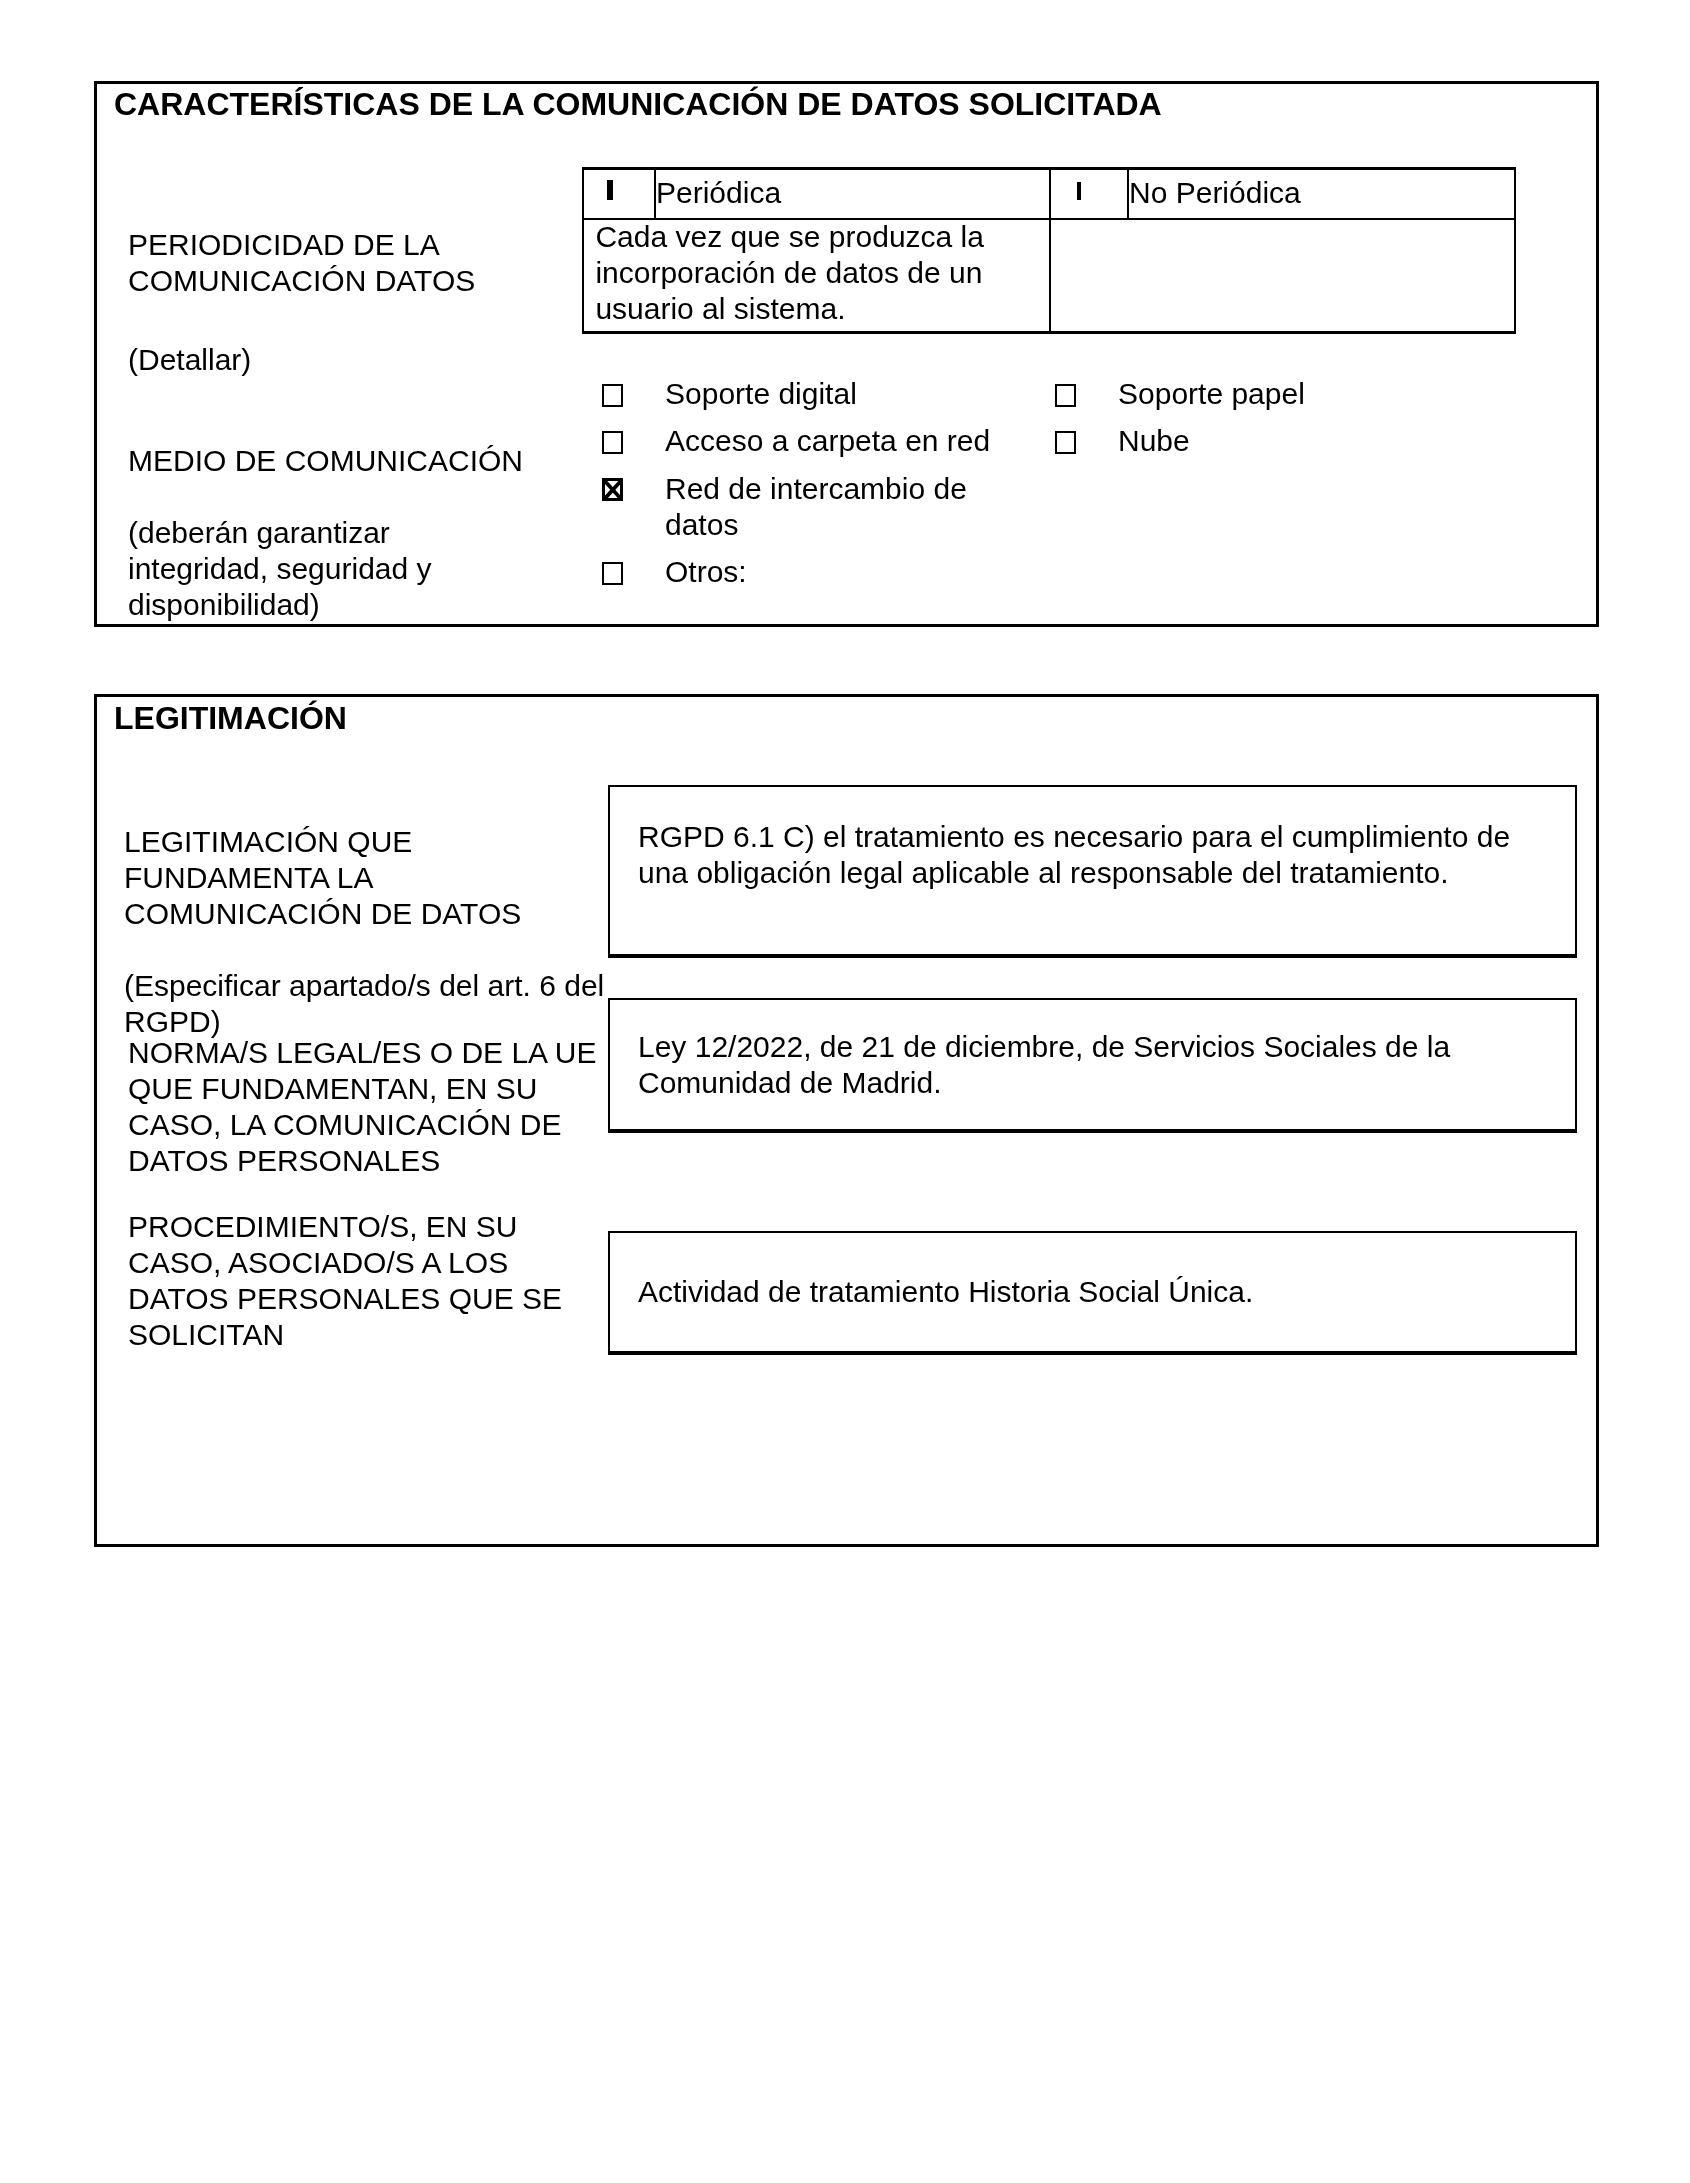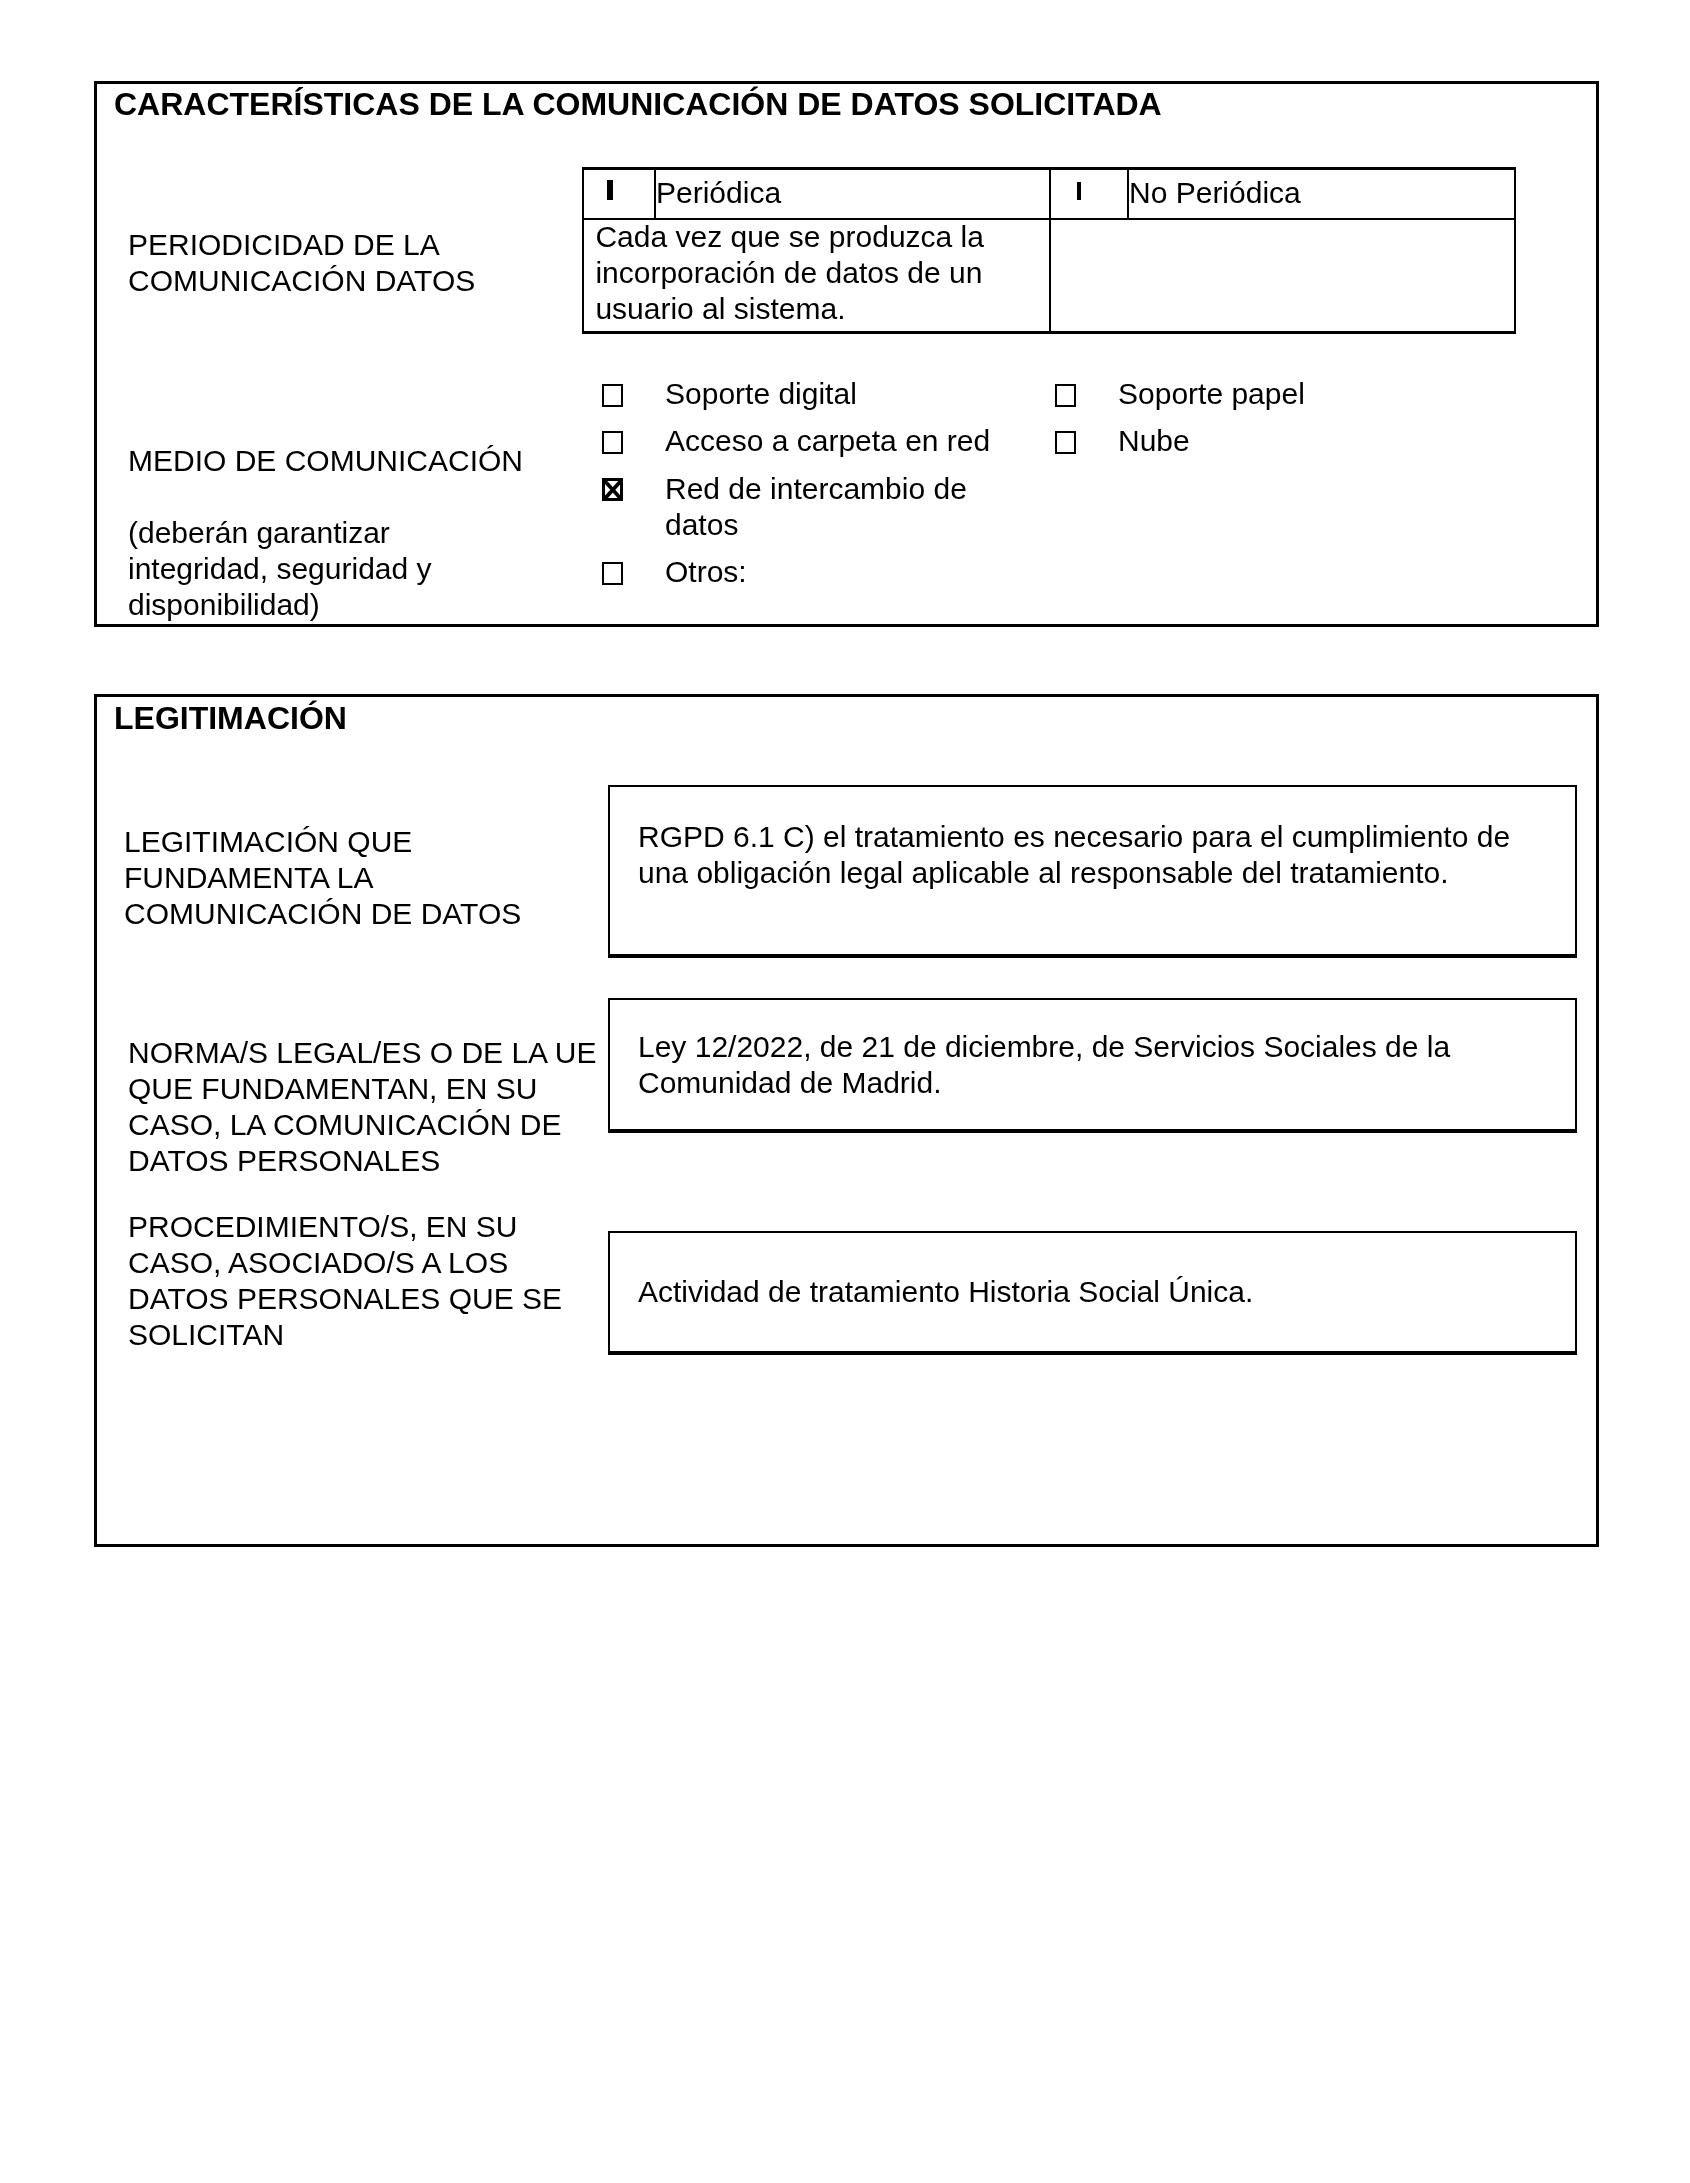--- a/index.html
+++ b/index.html
@@ -68,20 +68,21 @@
 <body>
 
 <div id="page">
 
   <div id="sec1" class="secbox"></div>
   <div id="sec1-title" class="sec-title">CARACTERÍSTICAS DE LA COMUNICACIÓN DE DATOS SOLICITADA</div>
 
   <div id="p-label" class="lbl">
     <div>PERIODICIDAD DE LA
 COMUNICACIÓN DATOS</div>
+    <div class="sublbl">(Detallar)</div>
   </div>
 
   <div id="p-table">
     <div class="inner">
       <div id="vlineA" class="tline"></div>
       <div id="hline" class="tline"></div>
       <div id="vlineB" class="tline"></div>
       <div id="vlineC" class="tline"></div>
 
       <div id="p-cb1" class="cb-wrap" data-checked="true">
@@ -154,20 +155,22 @@
     </div>
   </div>
 
   <div id="sec2" class="secbox"></div>
   <div id="sec2-title" class="sec-title">LEGITIMACIÓN</div>
 
   <div id="leg1-label" class="lbl">
     <div>LEGITIMACIÓN QUE
 FUNDAMENTA LA
 COMUNICACIÓN DE DATOS</div>
+    <div class="sublbl">(Especificar apartado/s del art. 6 del
+RGPD)</div>
   </div>
   <div id="leg1-box" class="vbox">
     <div class="vtext">RGPD 6.1 C) el tratamiento es necesario para el cumplimiento de
 una obligación legal aplicable al responsable del tratamiento.</div>
   </div>
 
   <div id="leg2-label" class="lbl">
     <div>NORMA/S LEGAL/ES O DE LA UE
 QUE FUNDAMENTAN, EN SU
 CASO, LA COMUNICACIÓN DE

